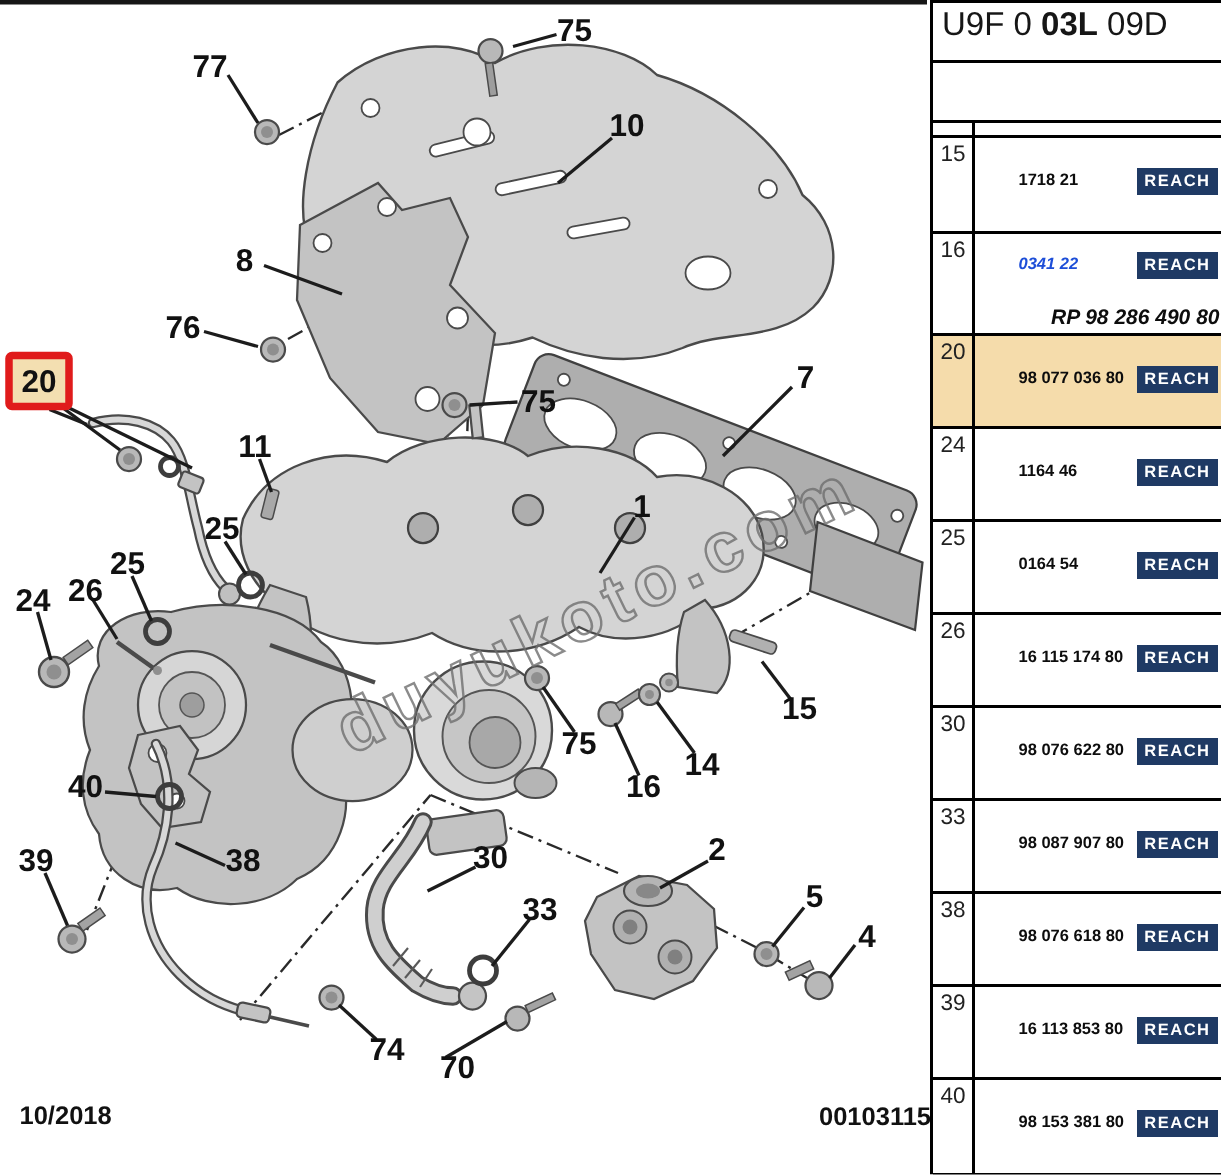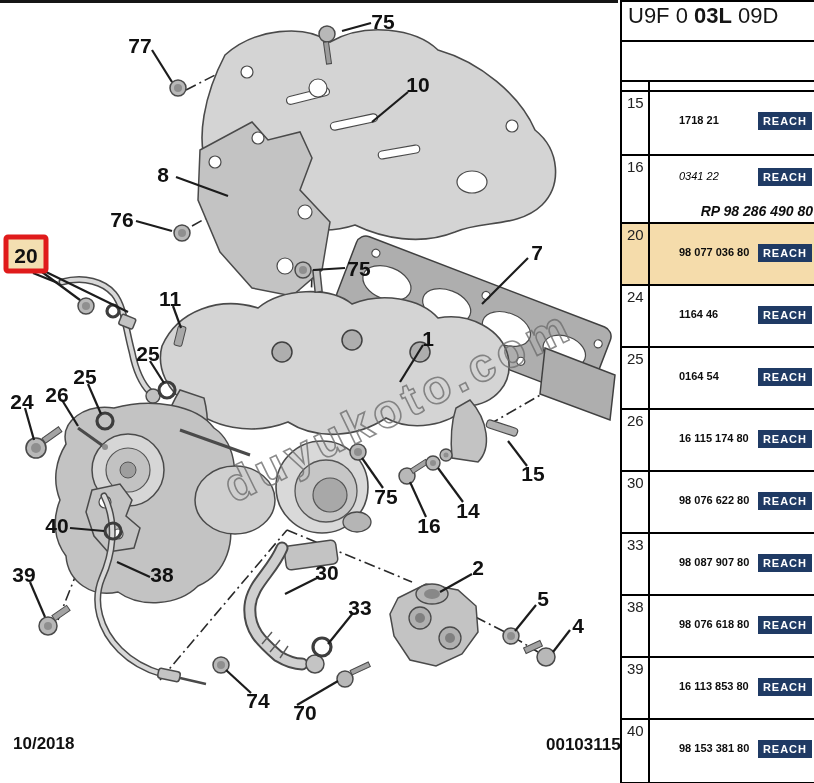--- a/index.html
+++ b/index.html
@@ -42,21 +42,21 @@
   .pt-gap{height:40px;border-bottom:2px solid #000;}
   .pt-thin{height:10px;border-bottom:2px solid #000;display:flex;}
   .pt-thin .cell-l{width:28px;border-right:2px solid #000;}
   .pt-row{display:flex;border-bottom:2px solid #000;position:relative;background:#fff;}
   .pt-row.hl{background:var(--row-highlight);}
   .pt-ref{width:28px;border-right:2px solid #000;font-size:15px;color:#222;
       padding:2px 0 0 5px;}
   .pt-main{flex:1;position:relative;}
   .pt-part{position:absolute;left:8px;top:22px;font-size:11px;font-weight:bold;
       color:#0d0d0d;white-space:nowrap;margin-left:21px;}
-  .pt-part.italic{font-style:italic;font-weight:normal;color:#000000;}
+  .pt-part.italic{font-style:italic;font-weight:bold;color:#1d4ed8;}
   .pt-note{position:absolute;right:1px;bottom:3px;font-size:14px;font-weight:bold;
       font-style:italic;color:#0d0d0d;white-space:nowrap;}
   .reach{position:absolute;right:2px;top:20px;background:var(--reach-bg);color:#fff;
       font-size:11px;font-weight:bold;letter-spacing:1px;padding:3px 5px;cursor:pointer;}
   .r16 .pt-part{top:14px;}
   .r16 .reach{top:12px;}
 </style>
 </head>
 <body>
 

